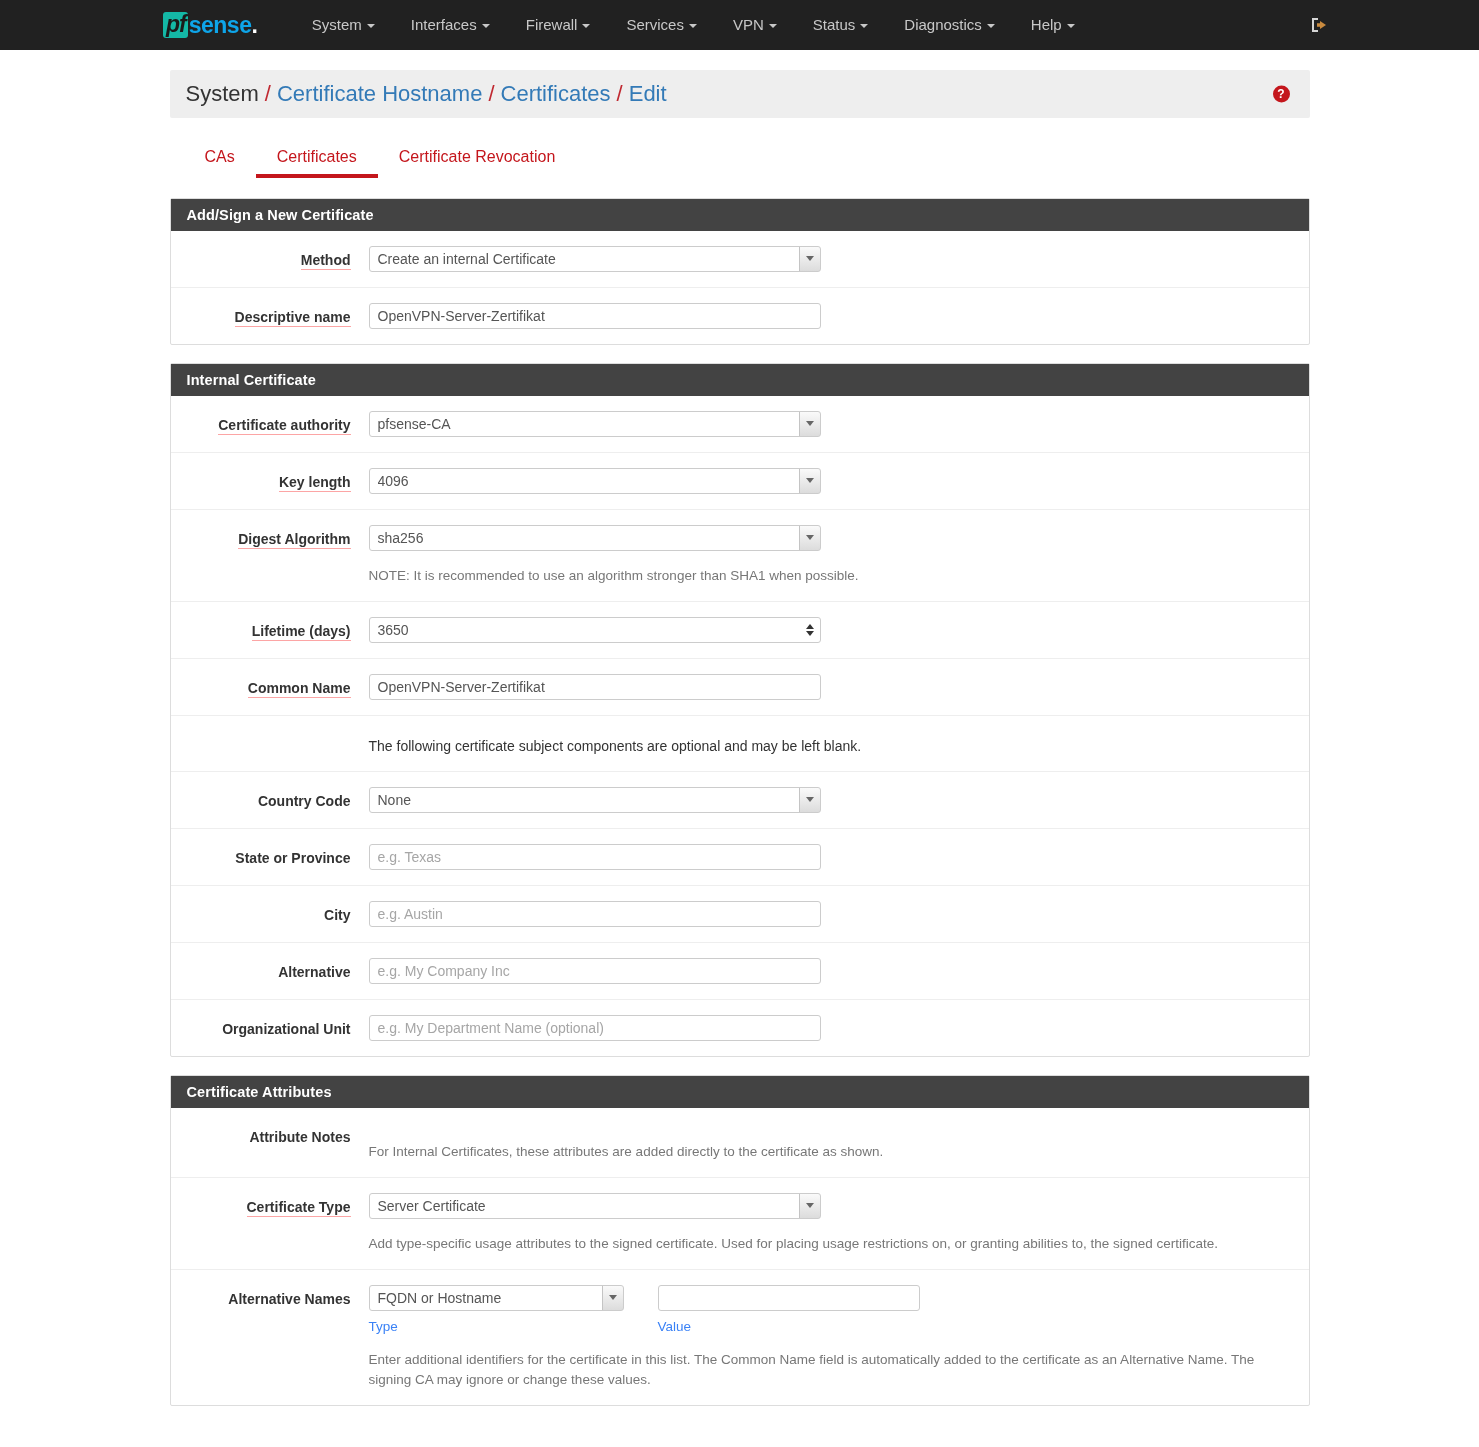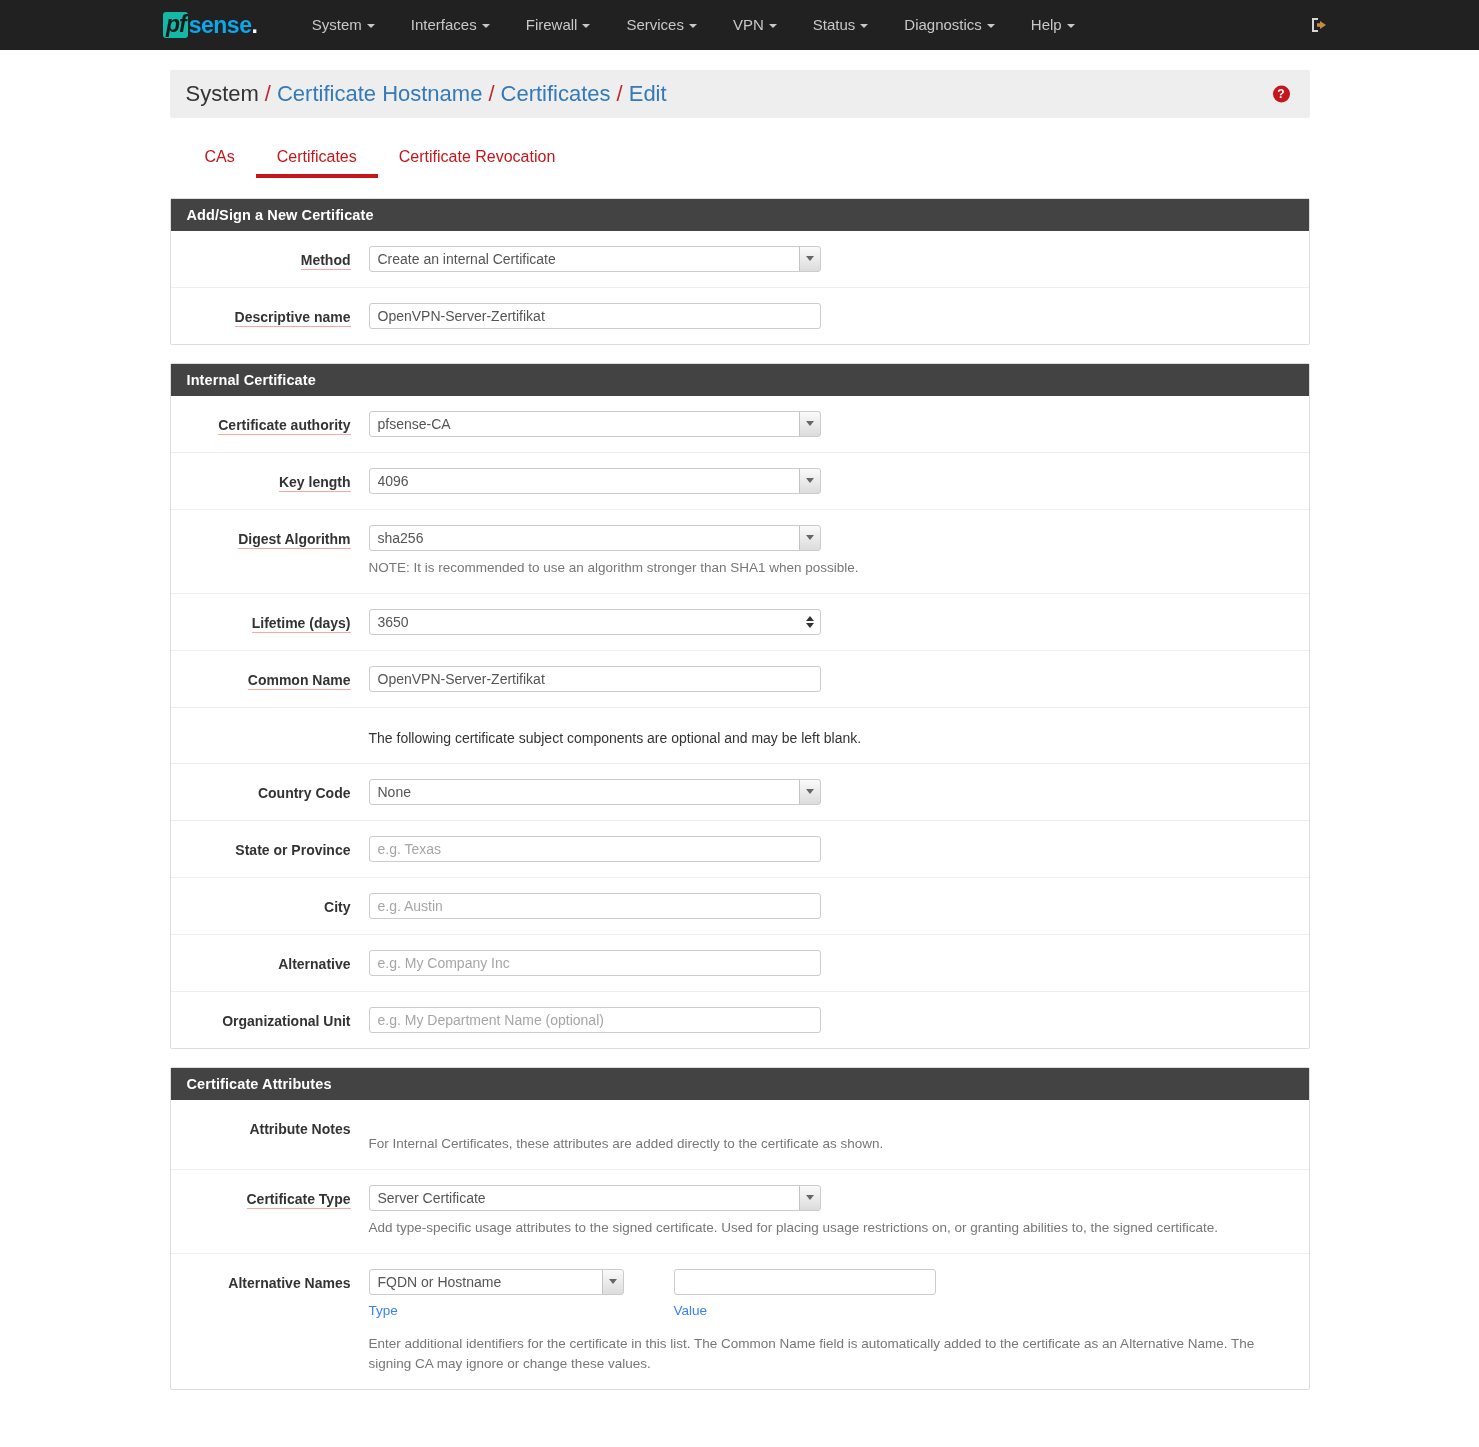--- a/index.html
+++ b/index.html
@@ -308,35 +308,35 @@
     border-left: 4px solid transparent;
     border-right: 4px solid transparent;
   }
   .spin-up { border-bottom: 5px solid #333; }
   .spin-dn { border-top: 5px solid #333; }
 
   .help-block {
     color: #777777;
     font-size: 13.5px;
     line-height: 20px;
-    margin-top: 7px;
+    margin-top: 15px;
     max-width: 930px;
   }
   .help-block.p2 { margin-top: 19px; }
   .static-text {
     color: #333;
     font-size: 14px;
     padding-top: 5px;
     line-height: 20px;
   }
 
   .altnames-row {
     display: flex;
     align-items: flex-start;
-    gap: 50px;
+    gap: 34px;
   }
   .altname-col-type { width: 255px; }
   .altname-col-value { width: 262px; }
   .col-caption {
     color: #3b82f6;
     font-size: 13.5px;
     margin-top: 8px;
   }
   select.ctl.narrow { width: 255px; }
   input.ctl.narrow { width: 262px; }

